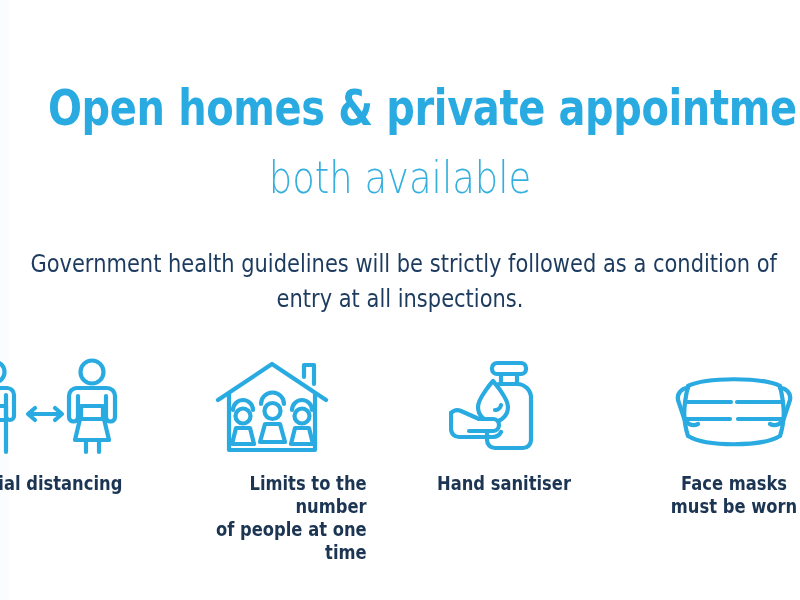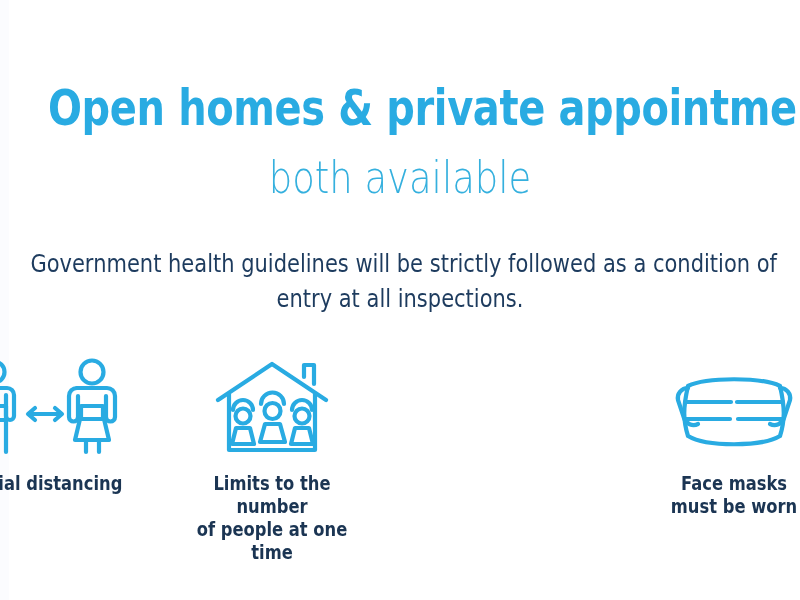--- a/index.html
+++ b/index.html
@@ -121,21 +121,21 @@
     font-family: "DejaVu Sans", sans-serif;
     font-weight: 700;
     font-size: 19px;
     line-height: 23px;
     transform: scaleX(0.86);
     transform-origin: 50% 0%;
     white-space: pre-line;
   }
 
   #cell-0 { left: -26px; }
-  #cell-1 { left: 202px; }
+  #cell-1 { left: 202px; text-align: right; }
   #cell-2 { left: 434px; }
   #cell-3 { left: 664px; }
 </style>
 </head>
 <body>
 
 <div id="poster">
 
   <div id="edge-band"></div>
 
@@ -197,20 +197,38 @@
 
             <path d="M100 52 a10 10 0 0 0 -20 0"></path>
             <circle cx="90" cy="58" r="7.5"></circle>
             <path d="M83 70 h14 l4 16 h-22 z"></path>
           </svg>
         </div>
         <div class="caption">Limits to the number
 of people at one time</div>
       </div>
 
+      <div class="icon-cell" id="cell-2">
+        <div class="art">
+          <svg width="110" height="100" viewBox="0 0 110 100" fill="none" stroke="#29abe2" stroke-width="4.2" stroke-linecap="round" stroke-linejoin="round">
+
+            <rect x="43" y="5" width="34" height="11" rx="5"></rect>
+            <path d="M52 16 v10 M68 16 v10"></path>
+
+            <path d="M52 26 h16 a14 14 0 0 1 14 14 v42 a8 8 0 0 1 -8 8 h-28 a8 8 0 0 1 -8 -8 v-42 a14 14 0 0 1 14 -14 z" fill="#ffffff"></path>
+
+            <path d="M44 23 c0 0 -15 17 -15 26 a15 15 0 0 0 30 0 c0 -9 -15 -26 -15 -26 z" fill="#ffffff"></path>
+            <path d="M46 52 a6 6 0 0 0 6 -5"></path>
+
+            <path d="M2 55 a9 9 0 0 1 10 -2 l18 8 h14 a6 6 0 0 1 0 12 h-24" fill="#ffffff"></path>
+            <path d="M2 55 v16 a8 8 0 0 0 8 8 h34 a9 9 0 0 0 8 -5"></path>
+          </svg>
+        </div>
+        <div class="caption">Hand sanitiser</div>
+      </div>
 
       <div class="icon-cell" id="cell-3">
         <div class="art">
           <svg width="140" height="100" viewBox="0 0 140 100" fill="none" stroke="#29abe2" stroke-width="4.2" stroke-linecap="round" stroke-linejoin="round">
 
             <path d="M24 30 a10 10 0 0 0 -10 12 l6 18 a10 10 0 0 0 14 6"></path>
 
             <path d="M116 30 a10 10 0 0 1 10 12 l-6 18 a10 10 0 0 1 -14 6"></path>
 
             <path d="M24 28 c18 -9 74 -9 92 0 c5 22 5 34 0 50 c-18 11 -74 11 -92 0 c-5 -16 -5 -28 0 -50 z"></path>

